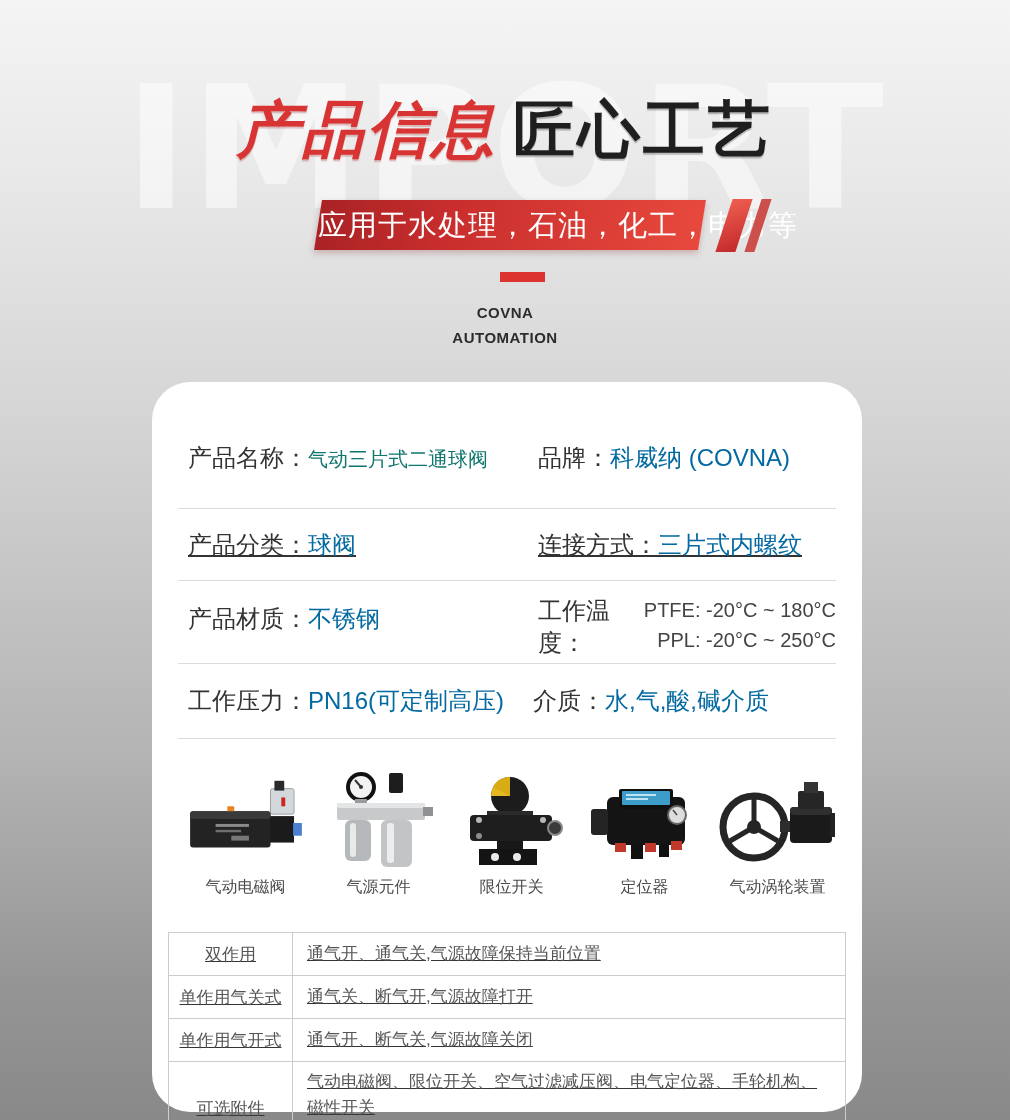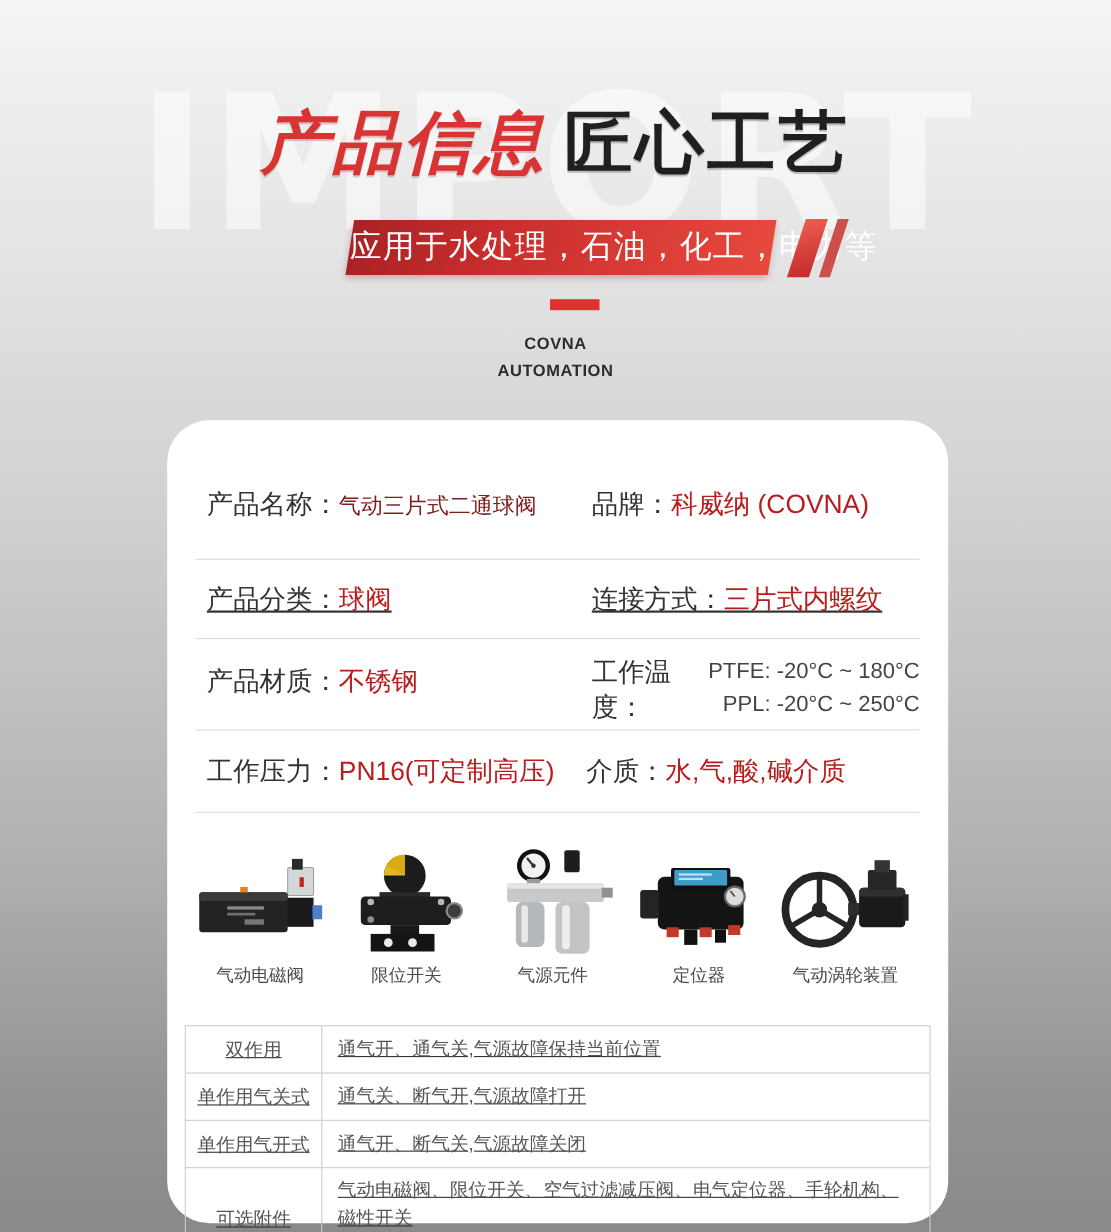--- a/index.html
+++ b/index.html
@@ -40,27 +40,27 @@
   .specs{margin:0 26px;}
   .spec-row{position:relative;display:flex;align-items:center;
     border-bottom:1px solid #dcdcdc;padding-left:10px;box-sizing:border-box;}
   .row-1{height:127px;padding-top:26px;}
   .row-2{height:72px;text-decoration:underline;}
   .row-3{height:83px;align-items:flex-start;padding-top:14px;}
   .row-4{height:75px;}
   .grp{display:flex;align-items:baseline;white-space:nowrap;}
   .g1{width:350px;flex:none;}
   .lbl{font-size:24px;color:#333;}
-  .val{font-size:24px;color:#b91c1c;}
-  .val-sm{font-size:20px;color:#7f1d1d;}
+  .val{font-size:24px;color:#0369a1;}
+  .val-sm{font-size:20px;color:#0f766e;}
   .temp-block{display:flex;}
   .temp-vals{margin-left:6px;text-align:right;}
   .temp-line{font-size:20px;color:#444;line-height:30px;white-space:nowrap;}
   
-  .products{display:flex;justify-content:flex-start;margin:28px 18px 0;}
+  .products{display:flex;justify-content:flex-end;margin:28px 18px 0;}
   .product{width:133px;text-align:center;}
   .product-img{height:104px;display:flex;align-items:flex-end;justify-content:center;}
   .product-label{font-size:16px;color:#4a4a4a;margin-top:6px;white-space:nowrap;}
   
   .spec-table{margin:34px 16px 0;border:1px solid #cccccc;text-decoration:underline;}
   .t-row{display:flex;}
   .t-row + .t-row{border-top:1px solid #cccccc;}
   .t-mode{width:124px;flex:none;border-right:1px solid #cccccc;
     display:flex;align-items:center;justify-content:center;
     font-size:17px;color:#555;padding:8px 4px;text-align:center;box-sizing:border-box;}
@@ -155,20 +155,41 @@
             <rect x="113" y="53" width="9" height="13" fill="#4d7fd0"></rect>
             <rect x="8" y="41" width="82" height="37" rx="3" fill="#232323"></rect>
             <rect x="8" y="41" width="82" height="8" rx="3" fill="#3a3a3a"></rect>
             <rect x="46" y="36" width="7" height="5" fill="#e8821e"></rect>
             <rect x="34" y="54" width="34" height="3" fill="#8a8a8a"></rect>
             <rect x="34" y="60" width="26" height="2.5" fill="#6f6f6f"></rect>
             <rect x="50" y="66" width="18" height="5" fill="#777"></rect>
           </svg>
         </div>
         <div class="product-label">气动电磁阀</div>
+      </div>
+
+      <div class="product">
+        <div class="product-img">
+          <svg width="120" height="102" viewBox="0 0 120 102">
+            <rect x="70" y="4" width="14" height="20" rx="2" fill="#1d1d1d"></rect>
+            <circle cx="42" cy="18" r="15" fill="#111"></circle>
+            <circle cx="42" cy="18" r="11" fill="#f2f2f2"></circle>
+            <line x1="42" y1="18" x2="36" y2="11" stroke="#333" stroke-width="2"></line>
+            <circle cx="42" cy="18" r="2" fill="#333"></circle>
+            <rect x="36" y="30" width="12" height="6" fill="#9a9a9a"></rect>
+            <rect x="18" y="34" width="88" height="17" rx="2" fill="#c7c9ca"></rect>
+            <rect x="18" y="34" width="88" height="5" rx="2" fill="#e4e5e6"></rect>
+            <rect x="26" y="51" width="26" height="41" rx="6" fill="#b6b9bb"></rect>
+            <rect x="31" y="54" width="6" height="34" rx="3" fill="#e8e9e9"></rect>
+            <rect x="62" y="51" width="31" height="47" rx="6" fill="#c2c4c6"></rect>
+            <rect x="68" y="54" width="7" height="40" rx="3" fill="#eceded"></rect>
+            <rect x="104" y="38" width="10" height="9" fill="#8f9294"></rect>
+          </svg>
+        </div>
+        <div class="product-label">气源元件</div>
       </div>
 
       <div class="product">
         <div class="product-img">
           <svg width="110" height="102" viewBox="0 0 110 102">
             <circle cx="53" cy="27" r="19" fill="#1c1c1c"></circle>
             <path d="M34 27 A19 19 0 0 1 53 8 L53 27 Z" fill="#e5b922"></path>
             <path d="M36 18 A19 19 0 0 1 53 8 L53 27 Z" fill="#d9ab14"></path>
             <rect x="30" y="42" width="46" height="6" fill="#2a2a2a"></rect>
             <rect x="13" y="46" width="82" height="26" rx="4" fill="#1e1e1e"></rect>
@@ -180,41 +201,20 @@
             <rect x="22" y="80" width="58" height="16" fill="#141414"></rect>
             <circle cx="38" cy="88" r="4" fill="#e9e9e9"></circle>
             <circle cx="60" cy="88" r="4" fill="#e9e9e9"></circle>
           </svg>
         </div>
         <div class="product-label">限位开关</div>
       </div>
 
       <div class="product">
         <div class="product-img">
-          <svg width="120" height="102" viewBox="0 0 120 102">
-            <rect x="70" y="4" width="14" height="20" rx="2" fill="#1d1d1d"></rect>
-            <circle cx="42" cy="18" r="15" fill="#111"></circle>
-            <circle cx="42" cy="18" r="11" fill="#f2f2f2"></circle>
-            <line x1="42" y1="18" x2="36" y2="11" stroke="#333" stroke-width="2"></line>
-            <circle cx="42" cy="18" r="2" fill="#333"></circle>
-            <rect x="36" y="30" width="12" height="6" fill="#9a9a9a"></rect>
-            <rect x="18" y="34" width="88" height="17" rx="2" fill="#c7c9ca"></rect>
-            <rect x="18" y="34" width="88" height="5" rx="2" fill="#e4e5e6"></rect>
-            <rect x="26" y="51" width="26" height="41" rx="6" fill="#b6b9bb"></rect>
-            <rect x="31" y="54" width="6" height="34" rx="3" fill="#e8e9e9"></rect>
-            <rect x="62" y="51" width="31" height="47" rx="6" fill="#c2c4c6"></rect>
-            <rect x="68" y="54" width="7" height="40" rx="3" fill="#eceded"></rect>
-            <rect x="104" y="38" width="10" height="9" fill="#8f9294"></rect>
-          </svg>
-        </div>
-        <div class="product-label">气源元件</div>
-      </div>
-
-      <div class="product">
-        <div class="product-img">
           <svg width="112" height="102" viewBox="0 0 112 102">
             <rect x="18" y="28" width="78" height="48" rx="6" fill="#141414"></rect>
             <rect x="30" y="20" width="54" height="20" rx="2" fill="#101010"></rect>
             <rect x="33" y="22" width="48" height="14" rx="1" fill="#3e9dc8"></rect>
             <rect x="37" y="25" width="30" height="2" fill="#bfe3f2"></rect>
             <rect x="37" y="29" width="22" height="2" fill="#bfe3f2"></rect>
             <rect x="2" y="40" width="17" height="26" rx="3" fill="#242424"></rect>
             <circle cx="88" cy="46" r="9" fill="#dddddd" stroke="#666" stroke-width="2"></circle>
             <line x1="88" y1="46" x2="84" y2="41" stroke="#444" stroke-width="1.5"></line>
             <rect x="26" y="74" width="11" height="9" fill="#c0392b"></rect>

